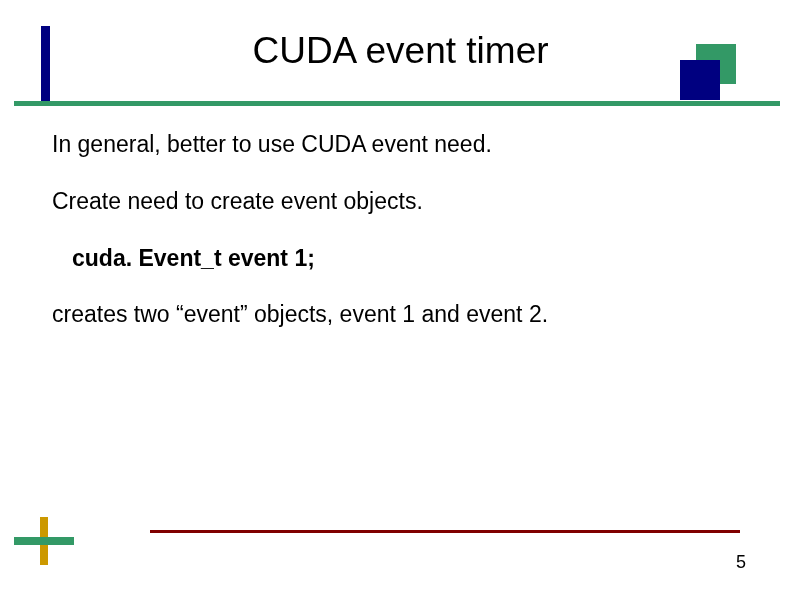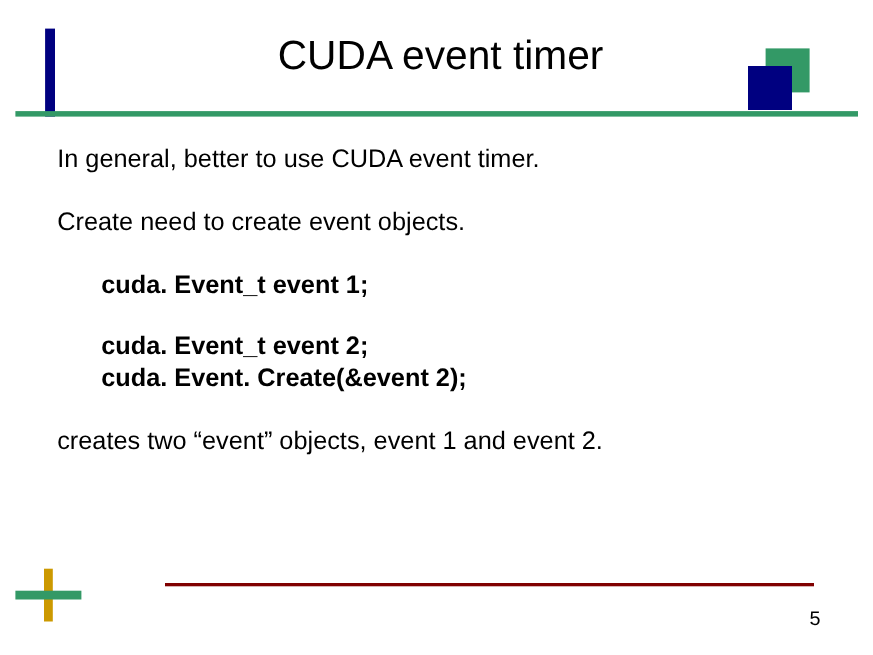--- a/index.html
+++ b/index.html
@@ -73,21 +73,21 @@
     top: 130px;
     right: 60px;
     font-size: 23px;
     color: #000;
     line-height: 1.25;
   }
   .content p {
     margin-bottom: 28px;
   }
   .code-block {
-    margin-left: 40px;
+    margin-left: 20px;
     font-weight: bold;
     margin-bottom: 28px;
   }
   .code-block .line {
     display: block;
   }
   .bottom-decoration {
     position: absolute;
     left: 14px;
     bottom: 54px;
@@ -135,31 +135,27 @@
     <h1 class="title">CUDA event timer</h1>
     <div class="square-decoration">
       <div class="square-back"></div>
       <div class="square-front"></div>
     </div>
   </div>
 
   <div class="top-horizontal-bar"></div>
 
   <div class="content">
-    <p>In general, better to use CUDA event timer.</p>
+    <p>In general, better to use CUDA event need.</p>
     <p>Create need to create event objects.</p>
 
     <div class="code-block">
       <span class="line">cuda. Event_t event 1;</span>
     </div>
 
-    <div class="code-block">
-      <span class="line">cuda. Event_t event 2;</span>
-      <span class="line">cuda. Event. Create(&amp;event 2);</span>
-    </div>
 
     <p>creates two “event” objects, event 1 and event 2.</p>
   </div>
 
   <div class="bottom-decoration">
     <div class="bottom-cross-v"></div>
     <div class="bottom-cross-h"></div>
   </div>
 
   <div class="bottom-horizontal-bar"></div>

